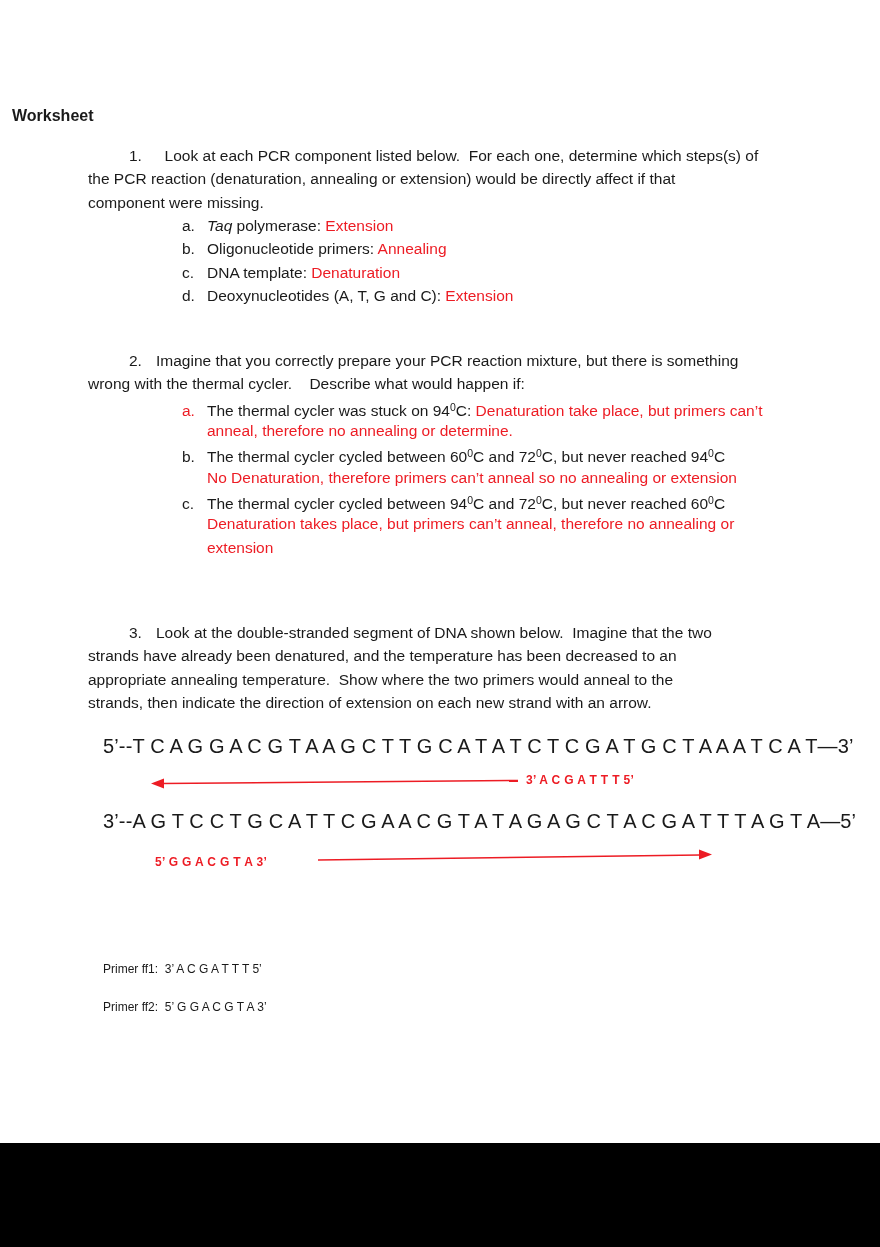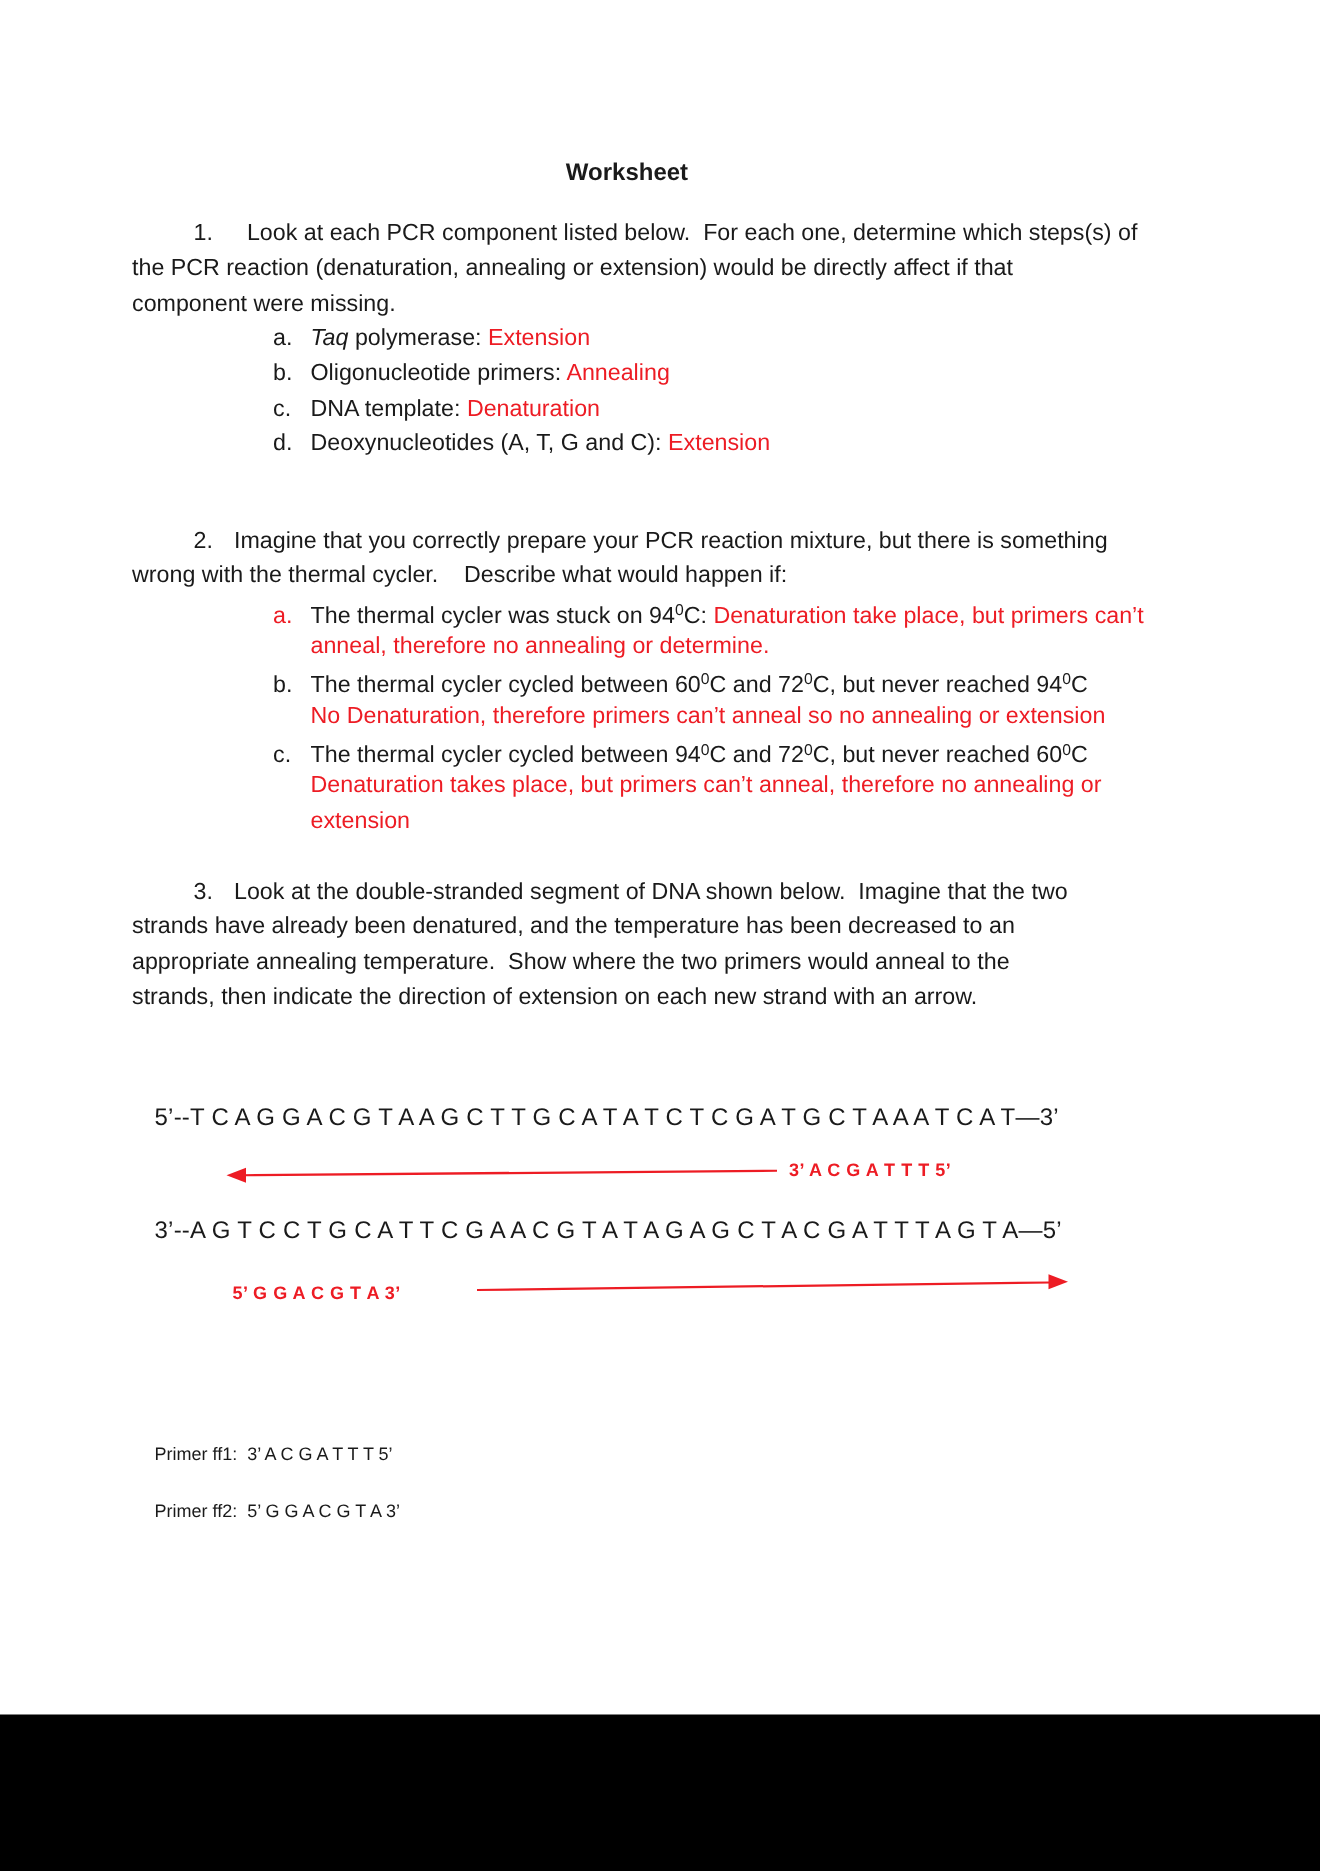--- a/index.html
+++ b/index.html
@@ -12,53 +12,52 @@
     width:880px;
     height:1247px;
     background:#ffffff;
     font-family:"Liberation Sans", sans-serif;
     color:var(--ink);
     overflow:hidden;
   }
   .title{
     position:absolute;
     top:104px;
-    left:0;
+    left:12px;
     width:836px;
-    text-align:center;
     font-weight:700;
     font-size:16px;
     line-height:23px;
     white-space:pre;
   }
   .qblock{position:absolute;left:0;width:880px;}
   #q1{top:144px;}
   #q2{top:349px;}
-  #q3{top:583px;}
+  #q3{top:621px;}
   .line{
     white-space:pre;
     height:23.33px;
     line-height:23.33px;
     font-size:15.5px;
     color:var(--ink);
   }
   .num{padding-left:129px;}
   .cont{padding-left:88px;}
   .sub{padding-left:182px;}
   .subcont{padding-left:207px;}
   .mark{display:inline-block;}
   .num > .mark{width:27px;}
   .sub > .mark{width:25px;}
   .red{color:var(--red);}
   .it{font-style:italic;}
   .sup{font-size:10.5px;vertical-align:5px;}
   .strand{
     position:absolute;
     left:103px;
-    font-size:16px;
+    font-size:20px;
     letter-spacing:0.15px;
     line-height:24px;
     white-space:pre;
     color:var(--ink);
   }
   #strand-top{top:734px;}
   #strand-bottom{top:809px;}
   .anno{
     position:absolute;
     font-size:12px;

